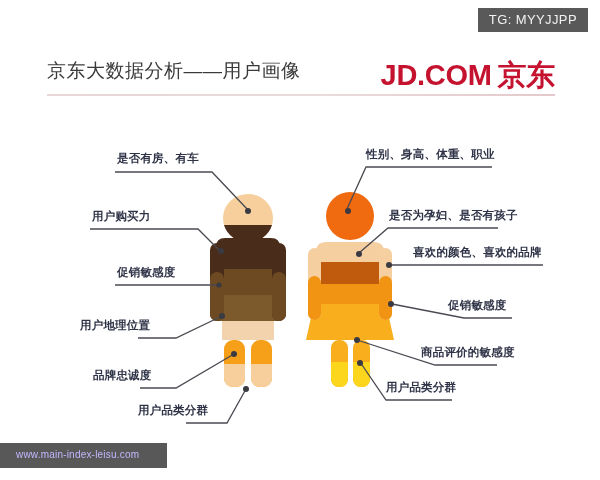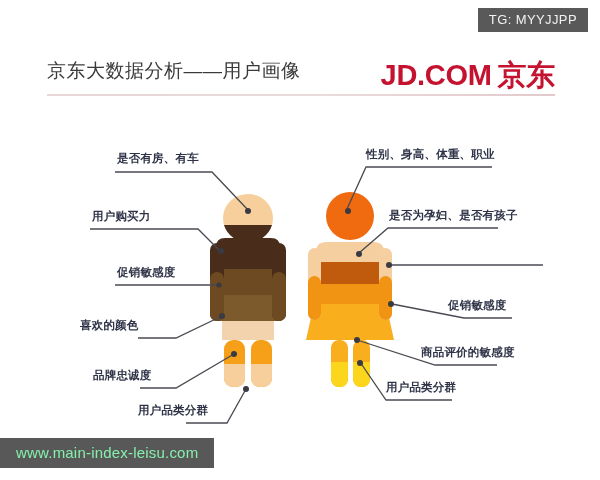--- a/index.html
+++ b/index.html
@@ -72,23 +72,23 @@
     height: 2px;
     background: linear-gradient(to right, #e8d6d8 0%, #eadadc 55%, #e3c9cc 100%);
   }
 
   
   .footer-watermark {
     position: absolute;
     left: 0;
     bottom: 12px;
     background: #585858;
-    color: #86efac;
-    font-size: 15px;
-    padding: 7px 16px 8px 16px;
+    color: #c4b5fd;
+    font-size: 10px;
+    padding: 7px 28px 8px 16px;
     line-height: 1;
     letter-spacing: 0.2px;
     white-space: nowrap;
   }
 
   
   .diagram {
     position: absolute;
     left: 0;
     top: 0;
@@ -206,25 +206,26 @@
       <circle cx="389" cy="265" r="3"></circle>
       <circle cx="391" cy="304" r="3"></circle>
       <circle cx="357" cy="340" r="3"></circle>
       <circle cx="360" cy="363" r="3"></circle>
     </g>
   </svg>
 
   <div class="label" style="left:117px; top:152px;">是否有房、有车</div>
   <div class="label" style="left:92px; top:210px;">用户购买力</div>
   <div class="label" style="left:117px; top:266px;">促销敏感度</div>
-  <div class="label" style="left:80px; top:319px;">喜欢的颜色</div>
+  <div class="label" style="left:80px; top:319px;">用户地理位置</div>
   <div class="label" style="left:93px; top:369px;">品牌忠诚度</div>
   <div class="label" style="left:138px; top:404px;">用户品类分群</div>
 
   <div class="label right-side" style="left:366px; top:148px;">性别、身高、体重、职业</div>
   <div class="label right-side" style="left:389px; top:209px;">是否为孕妇、是否有孩子</div>
+  <div class="label right-side" style="left:413px; top:246px;">喜欢的颜色、喜欢的品牌</div>
   <div class="label right-side" style="left:448px; top:299px;">促销敏感度</div>
   <div class="label right-side" style="left:421px; top:346px;">商品评价的敏感度</div>
   <div class="label right-side" style="left:386px; top:381px;">用户品类分群</div>
 
   <div class="footer-watermark">www.main-index-leisu.com</div>
 
 </div>
 
 </body></html>

